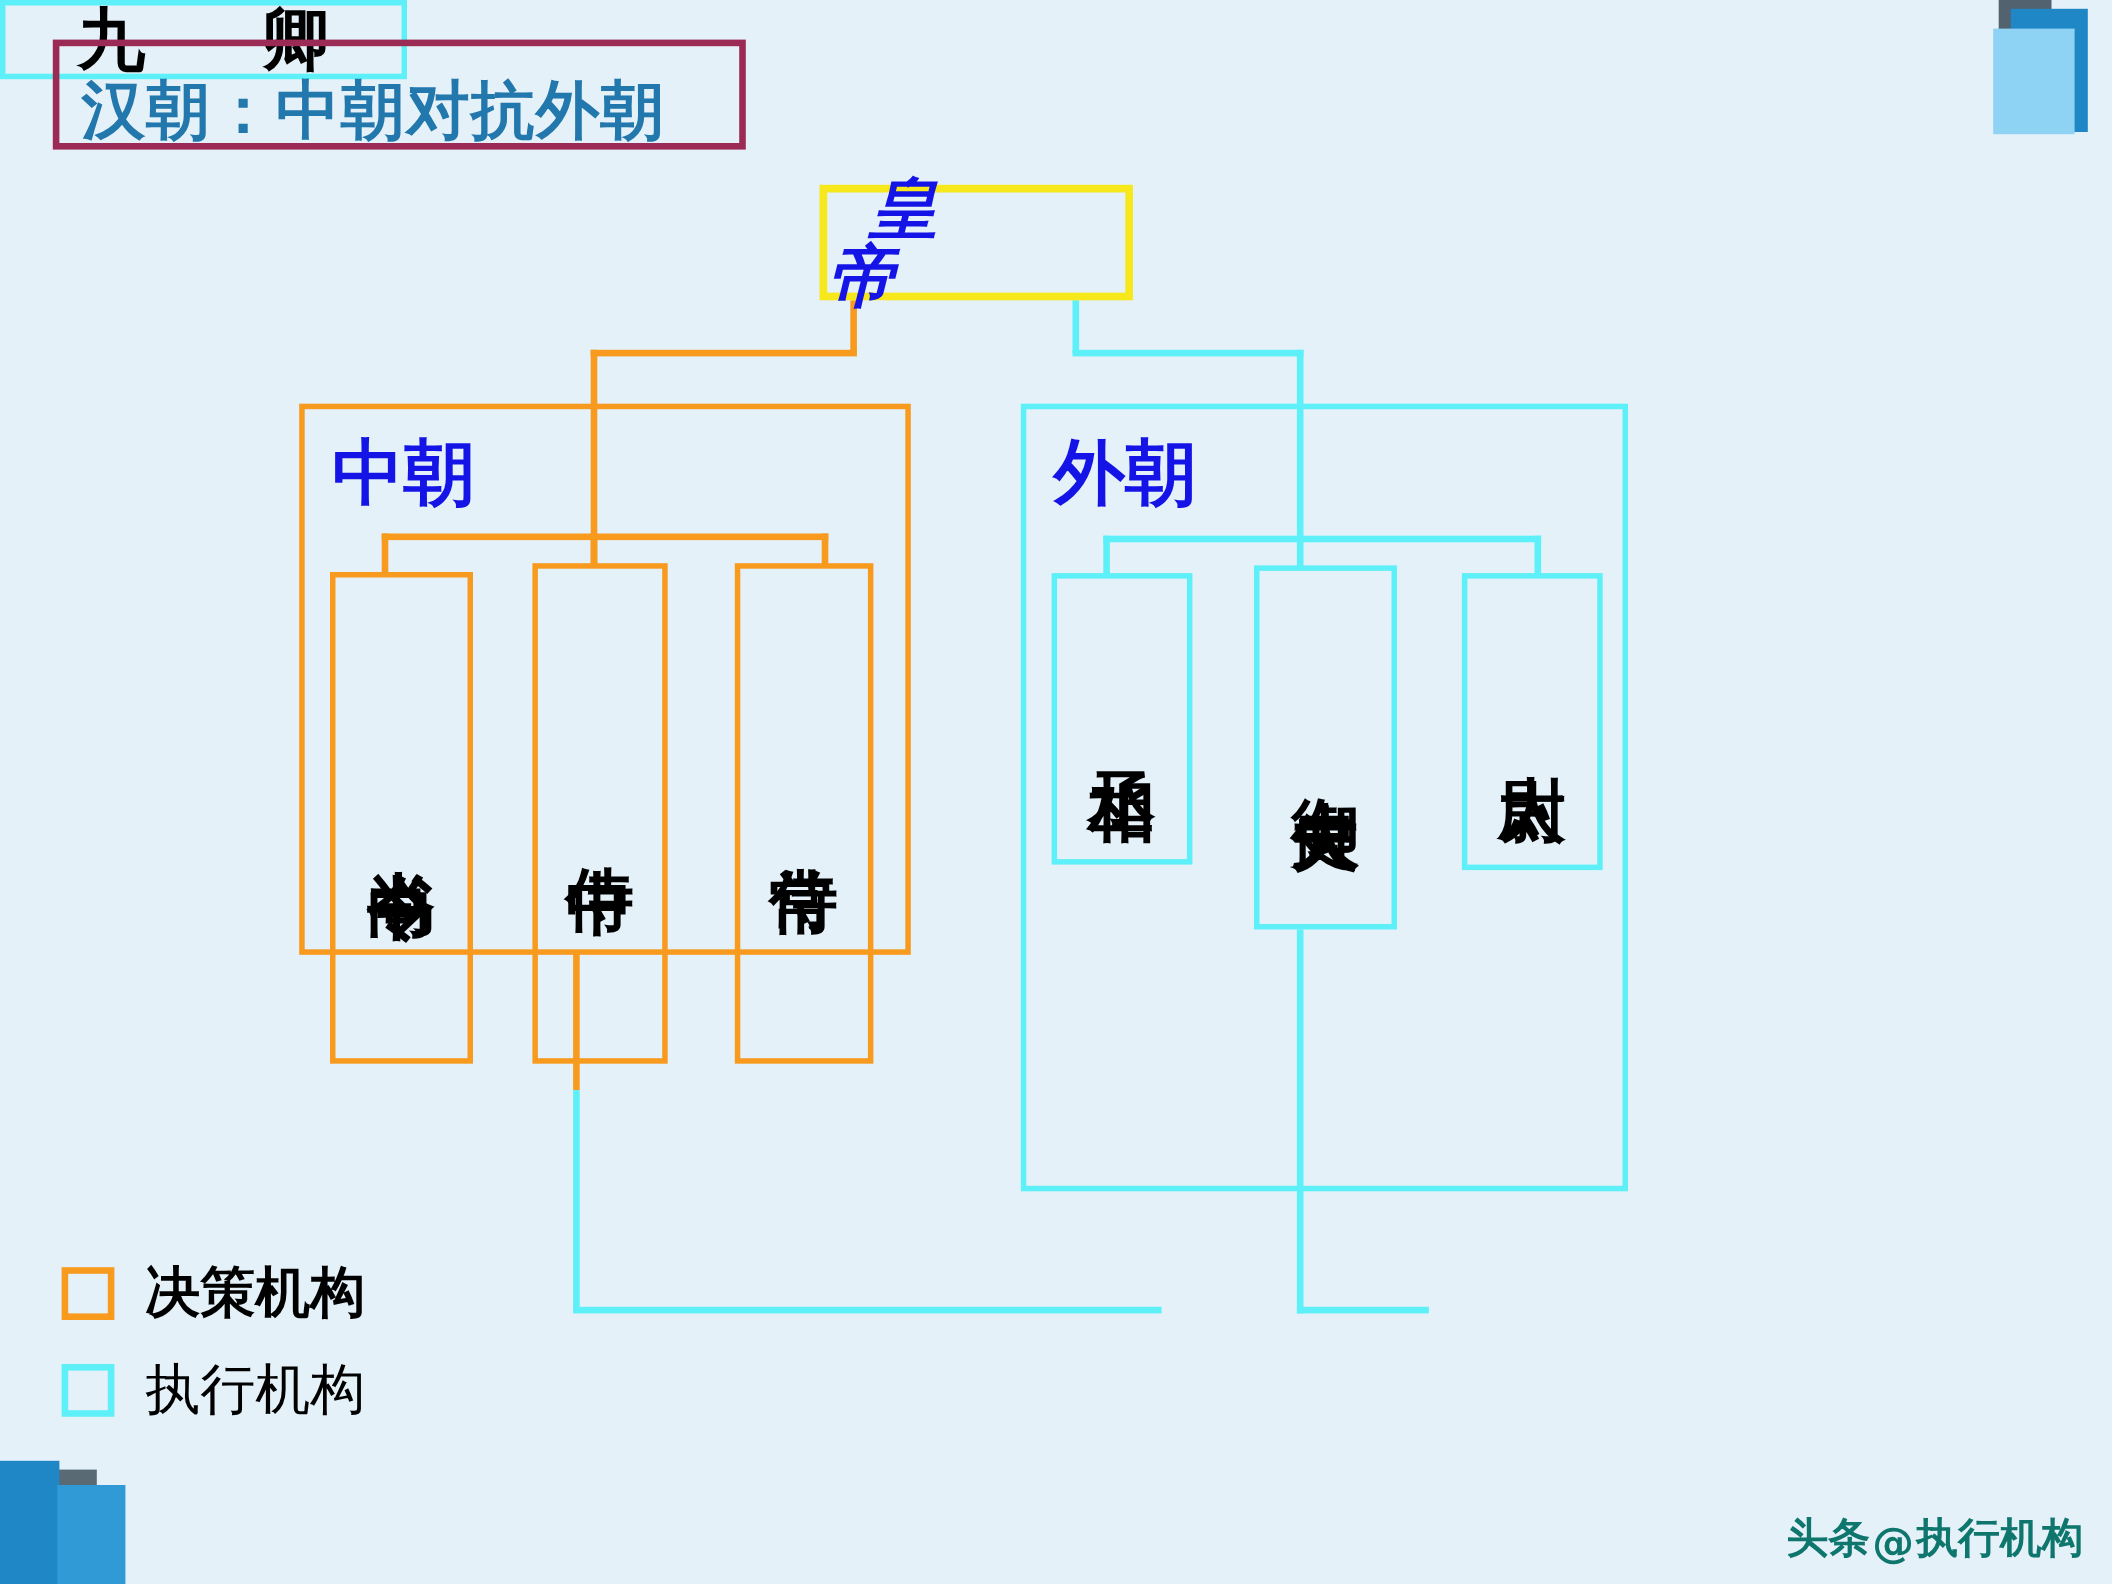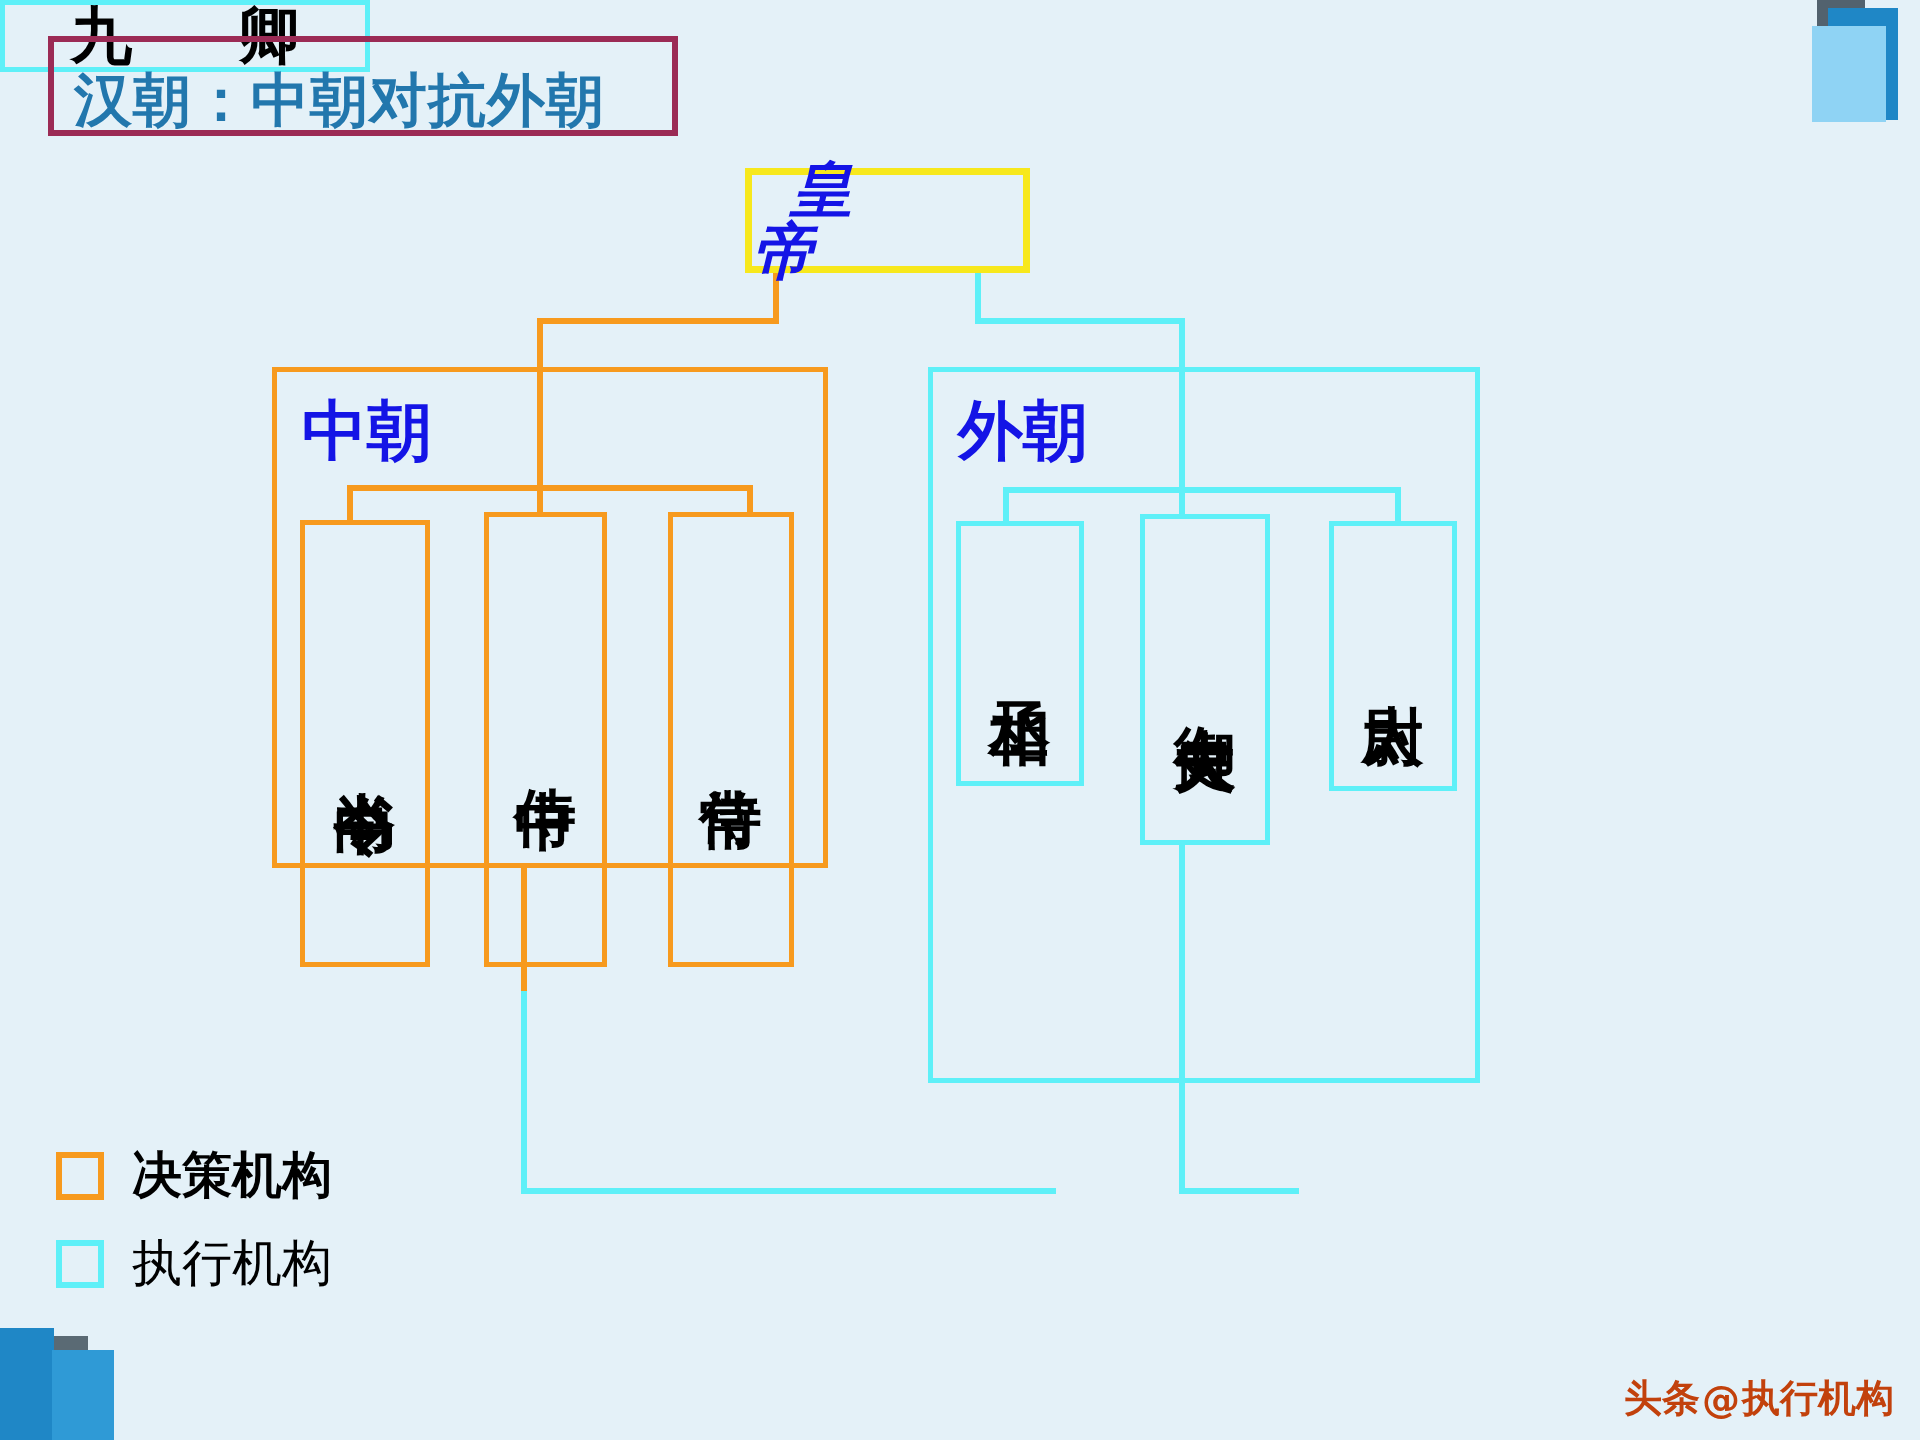--- a/index.html
+++ b/index.html
@@ -125,22 +125,22 @@
   .legend-row{display:flex;align-items:flex-end;margin-bottom:38px;}
   .swatch{width:48px;height:48px;box-sizing:border-box;margin-right:28px;}
   .swatch.orange{border:6px solid #f79a1e;}
   .swatch.cyan{border:6px solid #5ef0f8;}
   .legend-text{font-size:50px;color:#000;line-height:1;white-space:nowrap;}
   .legend-text.bold{font-weight:bold;}
 
   
   .watermark{
     position:absolute;right:26px;bottom:16px;
-    font-size:38px;color:#c2410c;font-weight:bold;white-space:nowrap;
-    display:flex;align-items:center;
+    font-size:38px;color:#0f766e;font-weight:bold;white-space:nowrap;
+    display:flex;align-items:flex-end;
   }
   .wm-at{margin:0 2px;}
 </style>
 </head>
 <body>
 
 <div class="stage">
 
   <div class="deco-tr-1"></div>
   <div class="deco-tr-2"></div>

